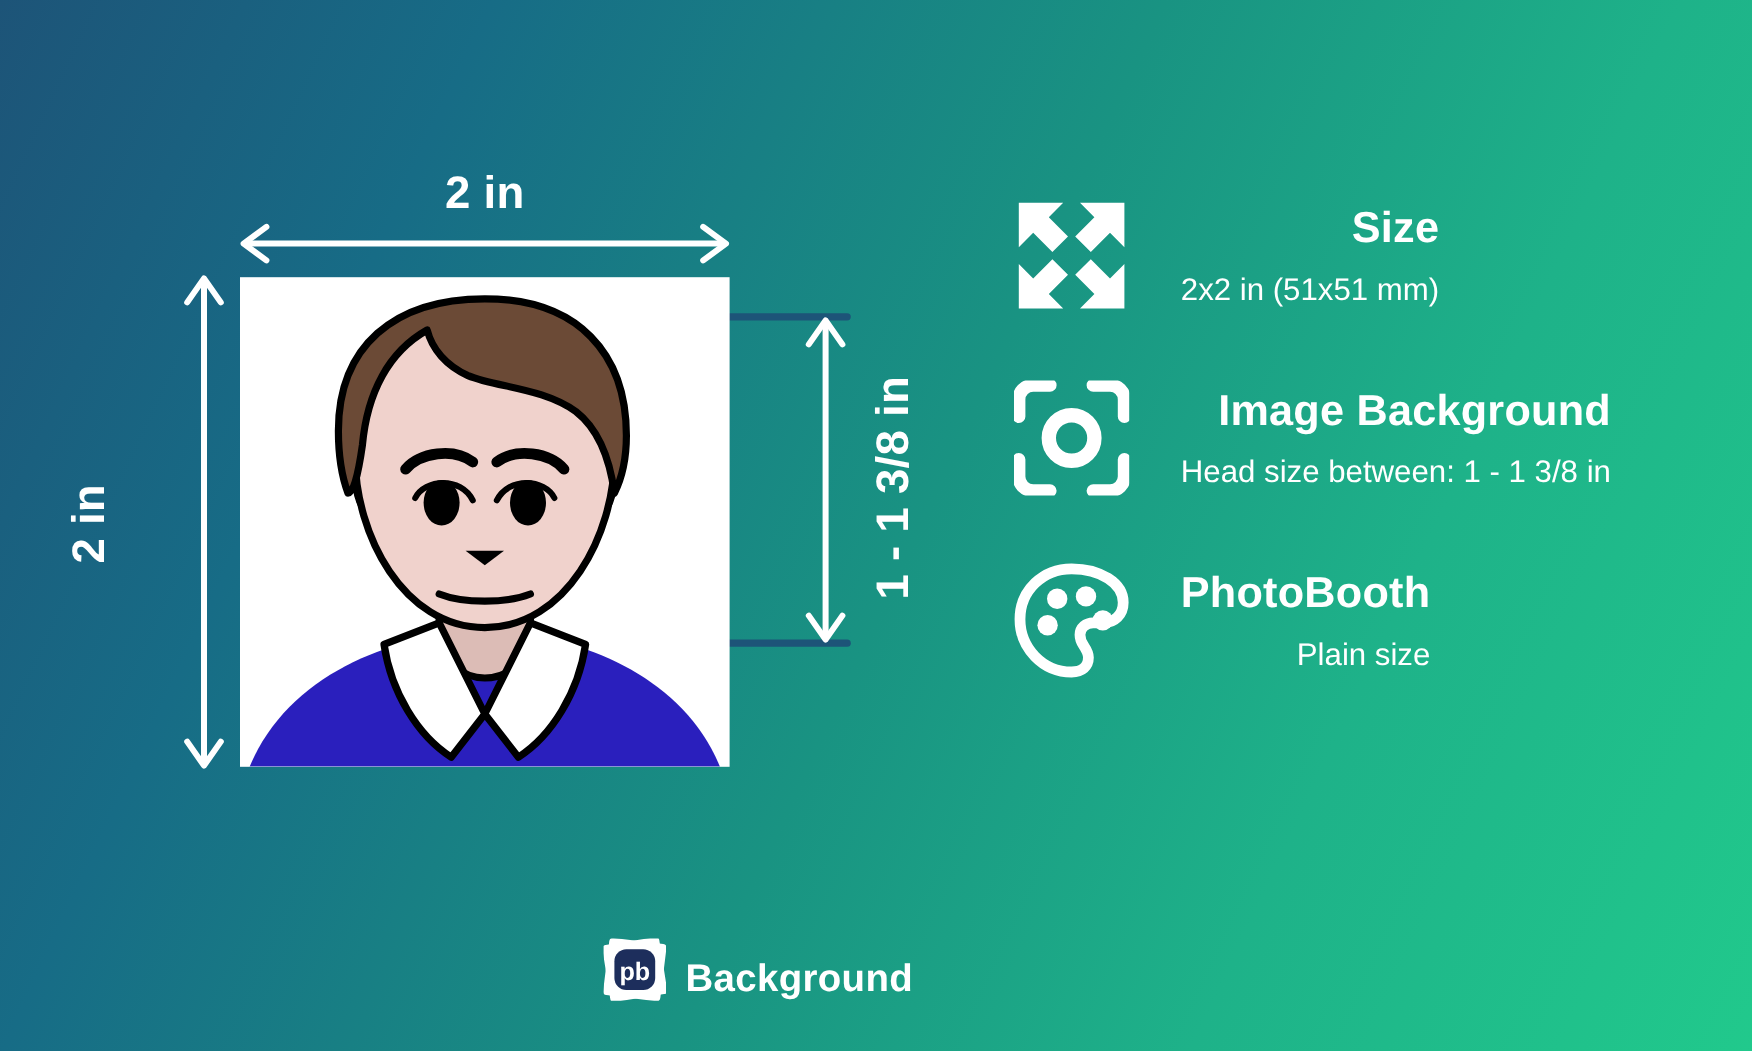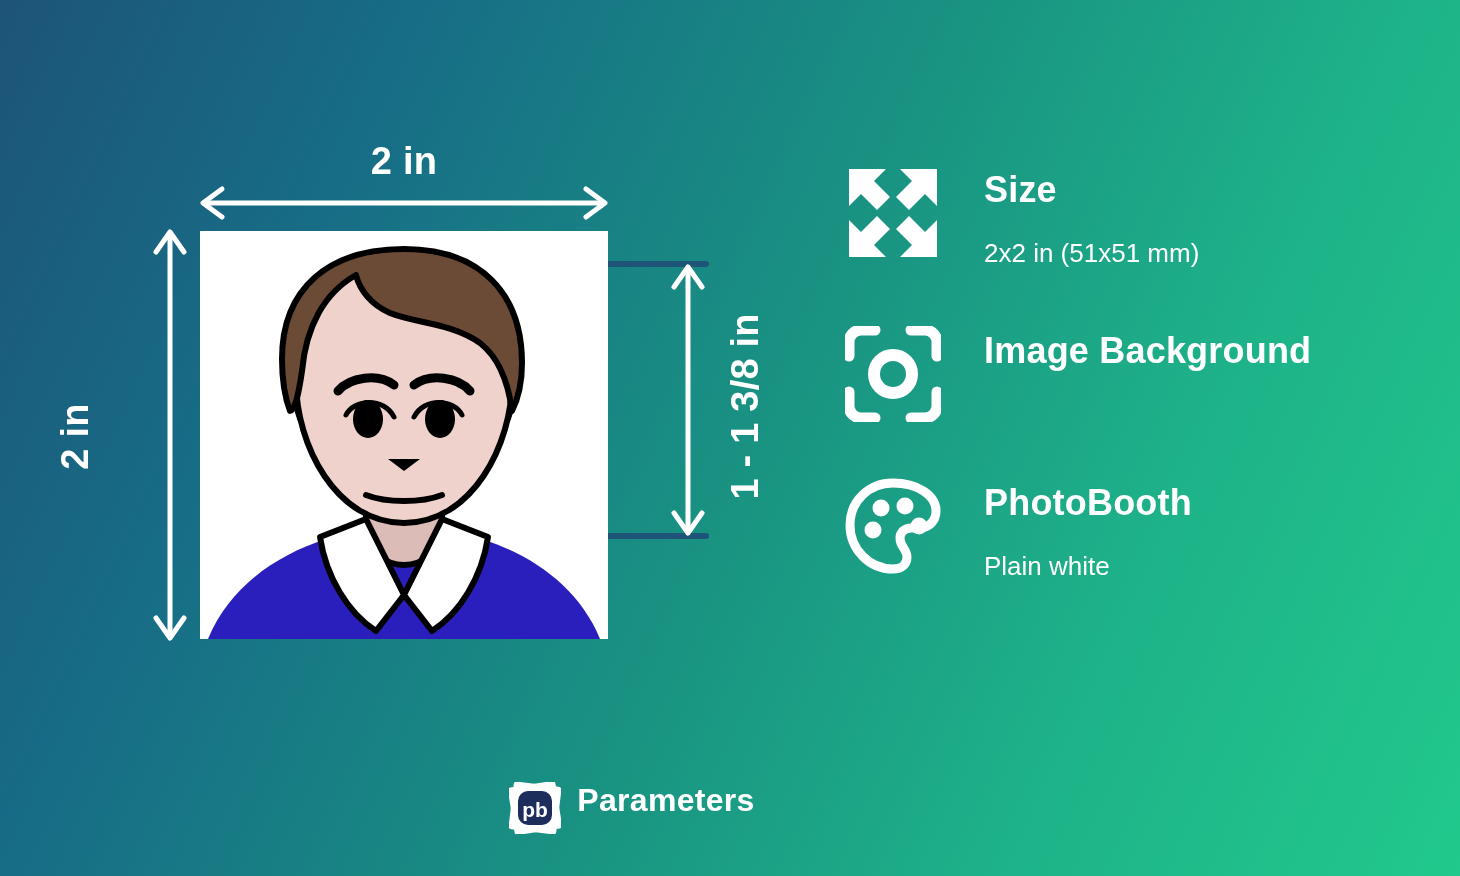--- a/index.html
+++ b/index.html
@@ -68,20 +68,21 @@
     width: 408px; height: 408px;
     background: #ffffff;
     overflow: hidden;
   }
 
   
   #info-panel {
     position: absolute;
     left: 845px; top: 165px;
     width: 590px;
+    text-align: right;
   }
   .info-row {
     position: relative;
     display: flex;
     align-items: flex-start;
     margin-bottom: 56px;
   }
   .info-icon {
     width: 96px;
     min-width: 96px;
@@ -97,32 +98,32 @@
     font-size: 36px;
     font-weight: bold;
     line-height: 1.15;
     letter-spacing: .2px;
     white-space: nowrap;
   }
   .info-value {
     color: #ffffff;
     font-size: 26px;
     font-weight: normal;
-    margin-top: 28px;
+    margin-top: 16px;
     line-height: 1.2;
     white-space: nowrap;
   }
 
   
   #footer {
     position: absolute;
     left: 0; top: 782px;
     width: 1264px;
     display: flex;
-    align-items: flex-start;
+    align-items: flex-end;
     justify-content: center;
   }
   #logo-mark {
     width: 52px; height: 52px;
     margin-right: 16px;
     position: relative;
   }
   #logo-text {
     color: #ffffff;
     font-size: 32px;
@@ -228,51 +229,52 @@
         <svg width="96" height="96" viewBox="0 0 96 96">
           <path d="M 4 30 L 4 16 A 12 12 0 0 1 16 4 L 30 4" fill="none" stroke="#ffffff" stroke-width="11" stroke-linecap="round"></path>
           <path d="M 66 4 L 80 4 A 12 12 0 0 1 92 16 L 92 30" fill="none" stroke="#ffffff" stroke-width="11" stroke-linecap="round"></path>
           <path d="M 92 66 L 92 80 A 12 12 0 0 1 80 92 L 66 92" fill="none" stroke="#ffffff" stroke-width="11" stroke-linecap="round"></path>
           <path d="M 30 92 L 16 92 A 12 12 0 0 1 4 80 L 4 66" fill="none" stroke="#ffffff" stroke-width="11" stroke-linecap="round"></path>
           <circle cx="48" cy="48" r="19" fill="none" stroke="#ffffff" stroke-width="12"></circle>
         </svg>
       </div>
       <div class="info-text">
         <div class="info-title">Image Background</div>
+        <div class="info-value">Head size between: 1 - 1 3/8 in</div>
       </div>
     </div>
 
     <div class="info-row">
       <div class="info-icon">
         <svg width="96" height="96" viewBox="0 0 96 96">
           <path d="M 48 5 C 24 5 5 23 5 47 C 5 71 24 91 48 91 C 57 91 62 86 62 79
                    C 62 75 60 72 58 69 C 56 66 55 63 55 60 C 55 54 60 50 66 50 L 74 50
                    C 84 50 91 43 91 33 C 91 17 72 5 48 5 Z" fill="none" stroke="#ffffff" stroke-width="9" stroke-linejoin="round"></path>
           <circle cx="28" cy="52" r="8.5" fill="#ffffff"></circle>
           <circle cx="36" cy="30" r="8.5" fill="#ffffff"></circle>
           <circle cx="60" cy="28" r="8.5" fill="#ffffff"></circle>
           <circle cx="74" cy="48" r="8.5" fill="#ffffff"></circle>
         </svg>
       </div>
       <div class="info-text">
         <div class="info-title">PhotoBooth</div>
-        <div class="info-value">Plain white</div>
+        <div class="info-value">Plain size</div>
       </div>
     </div>
   </div>
 
   <div id="footer">
     <div id="logo-mark">
       <svg width="52" height="52" viewBox="0 0 52 52">
         <g transform="rotate(-9 26 26)">
           <rect x="2" y="2" width="48" height="48" rx="3" fill="#ffffff"></rect>
         </g>
         <g transform="rotate(7 26 26)">
           <rect x="2" y="2" width="48" height="48" rx="3" fill="#ffffff"></rect>
         </g>
         <rect x="9" y="9" width="34" height="34" rx="10" fill="#1d2e5c"></rect>
         <text x="26" y="35" text-anchor="middle" fill="#ffffff" font-family="'Liberation Sans', sans-serif" font-size="21" font-weight="bold">pb</text>
       </svg>
     </div>
-    <div id="logo-text">Parameters</div>
+    <div id="logo-text">Background</div>
   </div>
 
 </div>
 
 </body></html>

